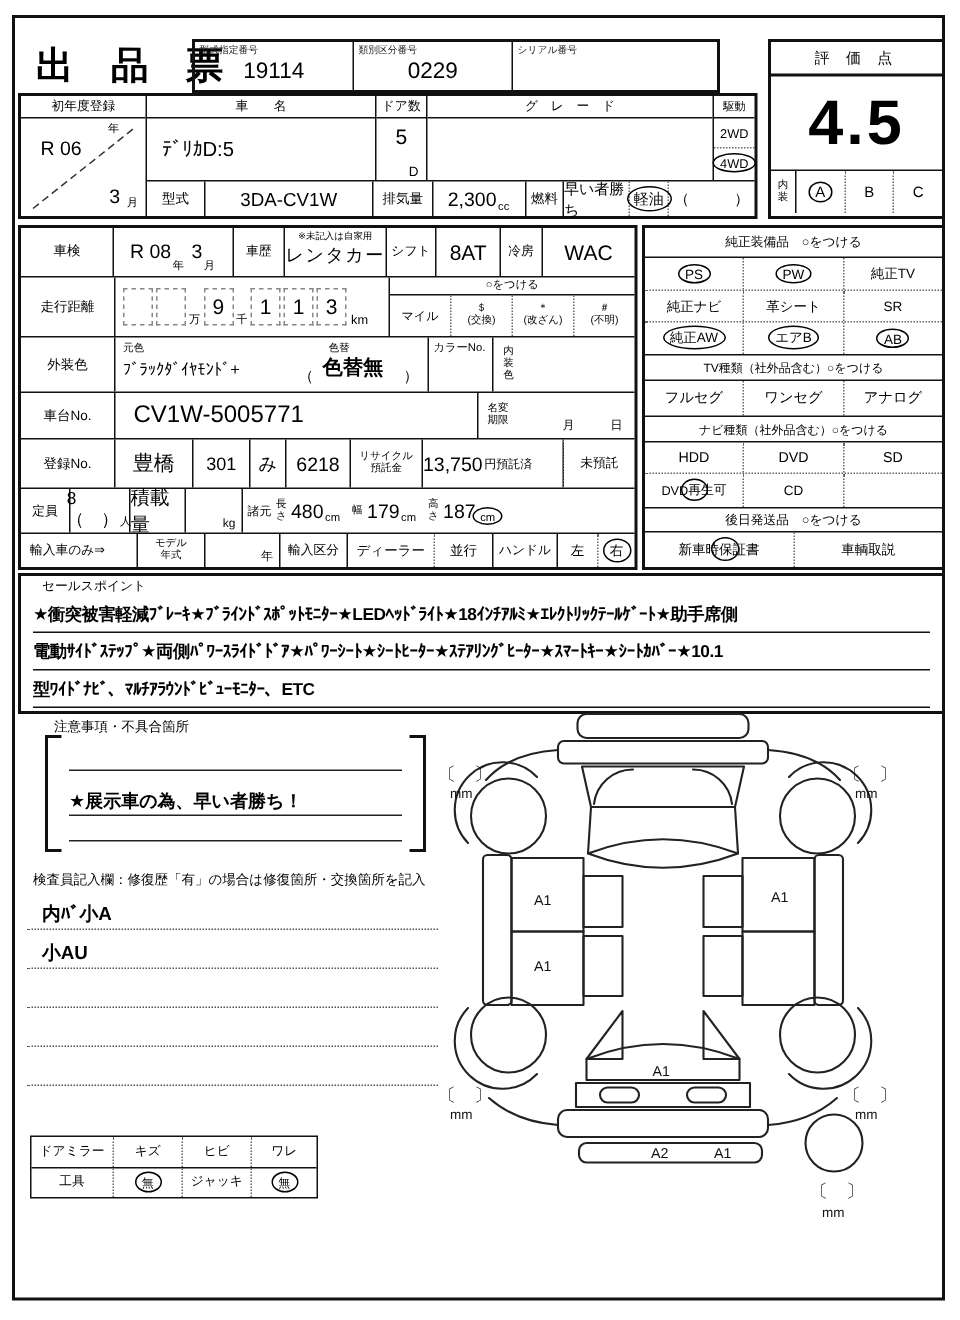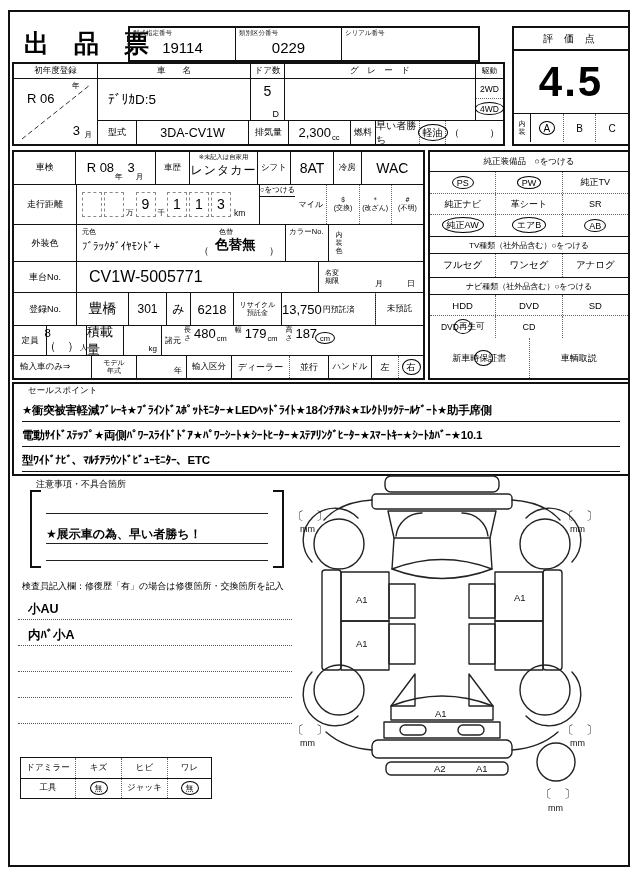--- a/index.html
+++ b/index.html
@@ -181,21 +181,21 @@
         <span class="dbx"></span>
         <span class="dbx"></span>
         <span class="u" style="align-self:flex-end;margin-bottom:6px">万</span>
         <span class="dbx">9</span>
         <span class="u" style="align-self:flex-end;margin-bottom:6px">千</span>
         <span class="dbx">1</span>
         <span class="dbx">1</span>
         <span class="dbx">3</span>
         <span style="font-size:8.5px;align-self:flex-end;margin:0 0 6px 2px">km</span>
       </div>
-      <div style="flex:1;display:flex;">
+      <div style="flex:1;display:flex;flex-direction:column">
         <div class="ctr bb" style="height:12px;font-size:7.5px">○をつける</div>
         <div class="flex" style="flex:1;text-align:center">
           <div class="ctr brd" style="flex:1;font-size:8px">
               <span>マイル</span>
             </div>
           <div class="brd ctr" style="flex:1">
               <span class="tiny"><span>＄</span><br><span>(交換)</span></span>
             </div>
           <div class="brd ctr" style="flex:1">
               <span class="tiny"><span>＊</span><br><span>(改ざん)</span></span>
@@ -259,21 +259,21 @@
       <div class="lab" style="width:33px;font-size:8.5px">定員</div>
       <div class="flex br" style="width:40px;justify-content:center">
         <span style="font-size:11.5px;align-self:center">8（　）</span>
         <span class="u">人</span>
       </div>
       <div class="lab" style="width:37px;font-size:13px">積載量</div>
       <div class="br" style="width:38px;position:relative">
         <span style="position:absolute;right:4px;bottom:2px;font-size:8px">kg</span>
       </div>
       <div class="lab" style="width:22px;font-size:8px;border-right:none">諸元</div>
-      <div class="flex" style="flex:1;align-items:flex-start">
+      <div class="flex" style="flex:1;align-items:center">
         <span class="vtx tiny">長さ</span>
         <span style="font-size:13px;margin-left:3px">480</span>
         <span style="font-size:7.5px;margin:8px 8px 0 1px">cm</span>
         <span class="vtx tiny">幅</span>
         <span style="font-size:13px;margin-left:3px">179</span>
         <span style="font-size:7.5px;margin:8px 8px 0 1px">cm</span>
         <span class="vtx tiny">高さ</span>
         <span style="font-size:13px;margin-left:3px">187</span>
         <span style="font-size:7.5px;margin:8px 0 0 3px" class="cmark">cm</span>
       </div>
@@ -353,20 +353,21 @@
     </div>
     <div class="flex" style="height:22px">
       <div class="rcell brd" style="flex:1;font-size:8.5px">
           <span>DVD</span>
           <span class="cmark">再</span>
           <span>生可</span>
         </div>
       <div class="rcell brd" style="flex:1">CD</div>
       <div class="rcell" style="flex:1"></div>
     </div>
+    <div class="rhd bt bb" style="height:17px">後日発送品　○をつける</div>
     <div class="flex" style="flex:1">
       <div class="rcell brd" style="flex:1;font-size:9px">
           <span>新車時</span>
           <span class="cmark">保</span>
           <span>証書</span>
         </div>
       <div class="rcell" style="flex:1;font-size:9px">車輌取説</div>
     </div>
   </div>
 
@@ -379,22 +380,22 @@
 
   <div class="abs notes-l">注意事項・不具合箇所</div>
   <div class="abs nframe">
     <div class="nline" style="height:20px"></div>
     <div class="nline" style="height:30px;line-height:40px">★展示車の為、早い者勝ち！</div>
     <div class="nline" style="height:17px"></div>
   </div>
 
   <div class="abs insp-l">検査員記入欄：修復歴「有」の場合は修復箇所・交換箇所を記入</div>
   <div class="abs ilines">
+    <div class="iline">内ﾊﾞ小A</div>
     <div class="iline">小AU</div>
-    <div class="iline">内ﾊﾞ小A</div>
     <div class="iline"></div>
     <div class="iline"></div>
     <div class="iline"></div>
   </div>
 
   <div class="abs tools">
     <div class="trow bb">
       <div class="tcell brd" style="width:55px">ドアミラー</div>
       <div class="tcell brd" style="width:46px">キズ</div>
       <div class="tcell brd" style="width:46px">ヒビ</div>

